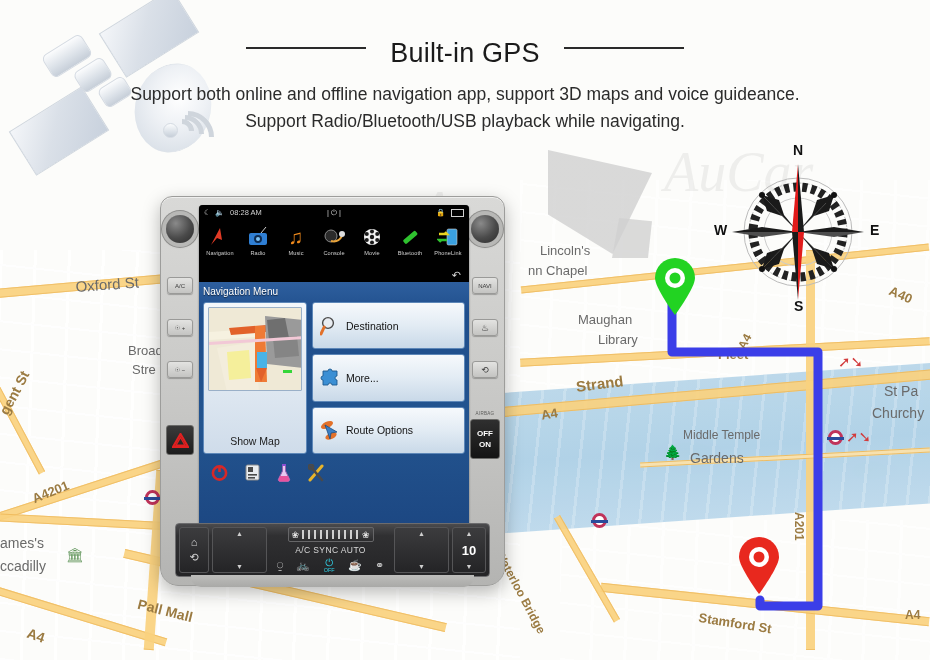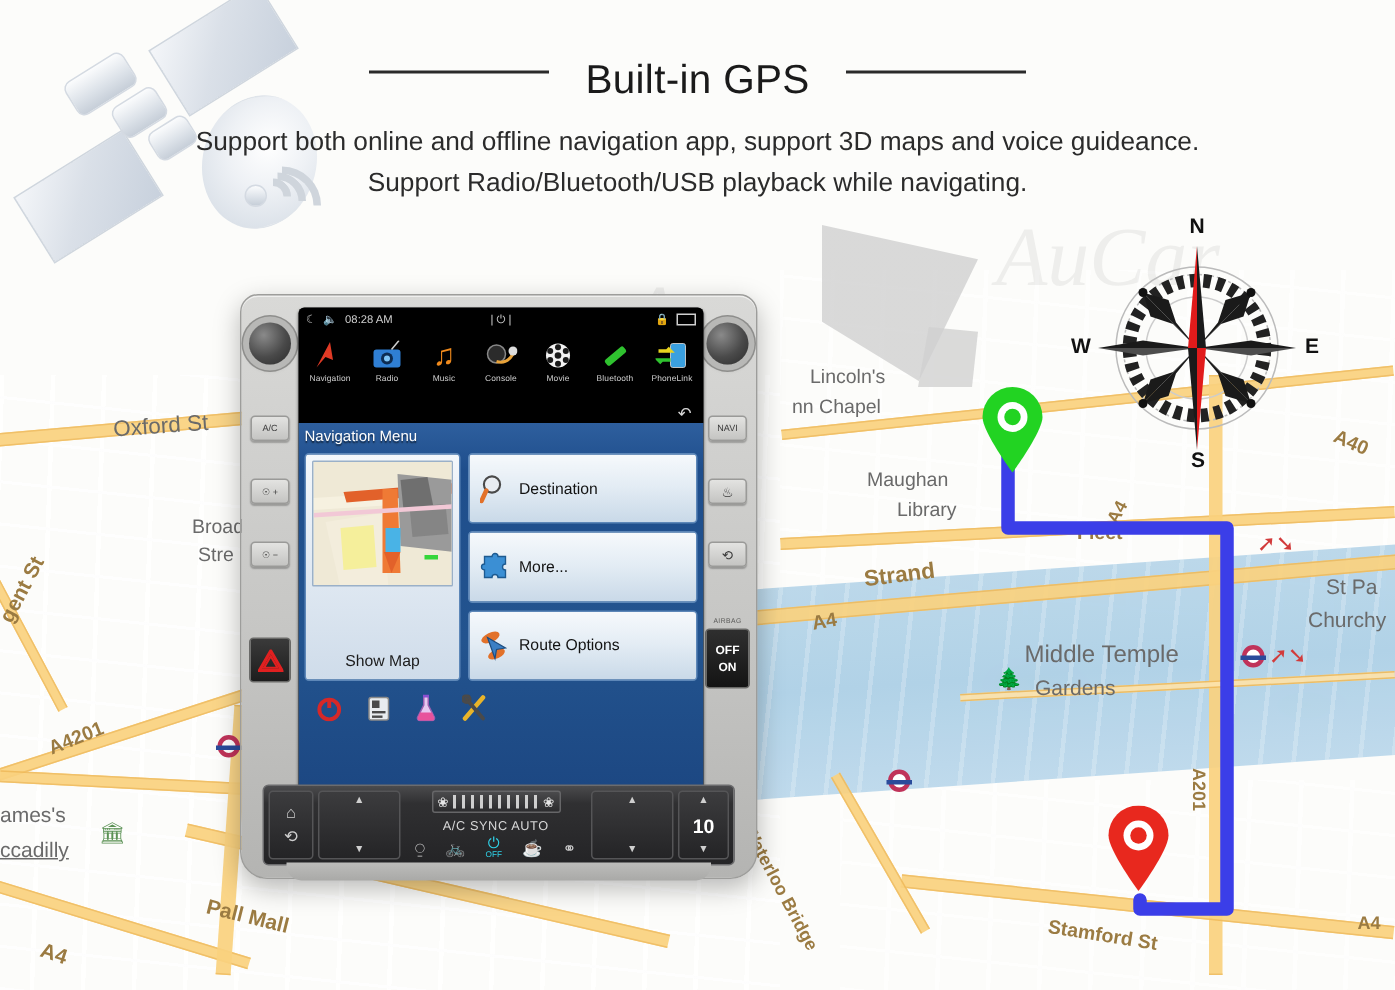--- a/index.html
+++ b/index.html
@@ -321,35 +321,35 @@
   <div class="railsym" style="left:846px;top:430px;">➚➘</div>
   <div class="railsym" style="left:838px;top:355px;">➚➘</div>
   <div class="tree" style="left:664px;top:445px;">🌲</div>
   <div class="tree" style="left:66px;top:548px;">🏛</div>
 <div class="maplabel dark" style="left: 75px; top: 278px; font-size: 15px; transform: rotate(-4deg); transform-origin: left top;">Oxford St</div>
     <div class="maplabel dark" style="left: 128px; top: 343px; font-size: 13px; transform: rotate(0deg); transform-origin: left top;">Broad</div>
     <div class="maplabel dark" style="left: 132px; top: 362px; font-size: 13px; transform: rotate(0deg); transform-origin: left top;">Stre</div>
     <div class="maplabel brown" style="left: -4px; top: 410px; font-size: 14px; transform: rotate(-62deg); transform-origin: left top;">gent St</div>
     <div class="maplabel brown" style="left: 30px; top: 492px; font-size: 13px; transform: rotate(-22deg); transform-origin: left top;">A4201</div>
     <div class="maplabel dark" style="left: 0px; top: 535px; font-size: 14px; transform: rotate(0deg); transform-origin: left top;">ames's</div>
-    <div class="maplabel dark" style="left: 0px; top: 558px; font-size: 14px; transform: rotate(0deg); transform-origin: left top; text-decoration: underline;">ccadilly</div>
+    <div class="maplabel dark" style="left: 0px; top: 558px; font-size: 14px; transform: rotate(0deg); transform-origin: left top;">ccadilly</div>
     <div class="maplabel brown" style="left: 140px; top: 596px; font-size: 14px; transform: rotate(14deg); transform-origin: left top;">Pall Mall</div>
     <div class="maplabel brown" style="left: 30px; top: 625px; font-size: 14px; transform: rotate(18deg); transform-origin: left top;">A4</div>
     <div class="maplabel dark" style="left: 540px; top: 243px; font-size: 13px; transform: rotate(0deg); transform-origin: left top;">Lincoln's</div>
     <div class="maplabel dark" style="left: 528px; top: 263px; font-size: 13px; transform: rotate(0deg); transform-origin: left top;">nn Chapel</div>
     <div class="maplabel dark" style="left: 578px; top: 312px; font-size: 13px; transform: rotate(0deg); transform-origin: left top;">Maughan</div>
     <div class="maplabel dark" style="left: 598px; top: 332px; font-size: 13px; transform: rotate(0deg); transform-origin: left top;">Library</div>
     <div class="maplabel brown" style="left: 575px; top: 378px; font-size: 15px; transform: rotate(-7deg); transform-origin: left top;">Strand</div>
     <div class="maplabel brown" style="left: 540px; top: 408px; font-size: 13px; transform: rotate(-10deg); transform-origin: left top;">A4</div>
     <div class="maplabel brown" style="left: 718px; top: 347px; font-size: 13px; transform: rotate(0deg); transform-origin: left top;">Fleet</div>
     <div class="maplabel brown" style="left: 735px; top: 345px; font-size: 12px; transform: rotate(-62deg); transform-origin: left top;">A4</div>
     <div class="maplabel brown" style="left: 893px; top: 283px; font-size: 13px; transform: rotate(24deg); transform-origin: left top;">A40</div>
     <div class="maplabel dark" style="left: 884px; top: 383px; font-size: 14px; transform: rotate(0deg); transform-origin: left top;">St Pa</div>
     <div class="maplabel dark" style="left: 872px; top: 405px; font-size: 14px; transform: rotate(0deg); transform-origin: left top;">Churchy</div>
-    <div class="maplabel dark" style="left: 683px; top: 428px; font-size: 16px; transform: rotate(0deg); transform-origin: left top;">Middle Temple</div>
+    <div class="maplabel dark" style="left: 683px; top: 428px; font-size: 12px; transform: rotate(0deg); transform-origin: left top;">Middle Temple</div>
     <div class="maplabel dark" style="left: 690px; top: 450px; font-size: 14px; transform: rotate(0deg); transform-origin: left top;">Gardens</div>
     <div class="maplabel brown" style="left: 806px; top: 512px; font-size: 12px; transform: rotate(90deg); transform-origin: left top;">A201</div>
     <div class="maplabel brown" style="left: 505px; top: 548px; font-size: 12px; transform: rotate(62deg); transform-origin: left top;">Waterloo Bridge</div>
     <div class="maplabel brown" style="left: 700px; top: 610px; font-size: 13px; transform: rotate(9deg); transform-origin: left top;">Stamford St</div>
     <div class="maplabel brown" style="left: 905px; top: 608px; font-size: 12px; transform: rotate(0deg); transform-origin: left top;">A4</div>
   </div>
 
 <div class="wm" style="left:664px;top:140px;font-size:56px;">AuCar</div>
 <div class="wm" style="left:190px;top:470px;font-size:60px;">UCAR</div>
 <div class="wm" style="left:420px;top:180px;font-size:52px;">Au</div>

